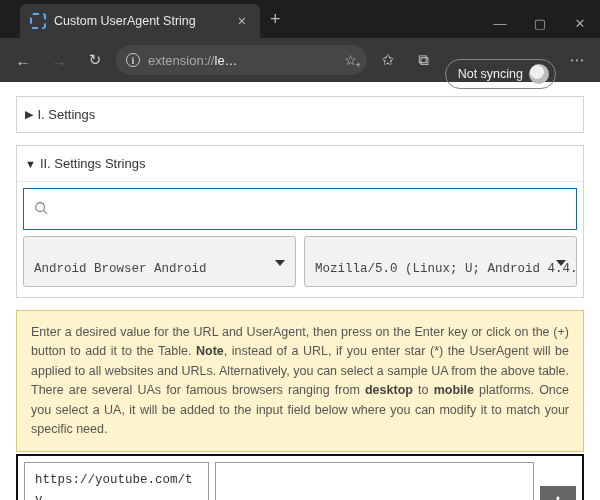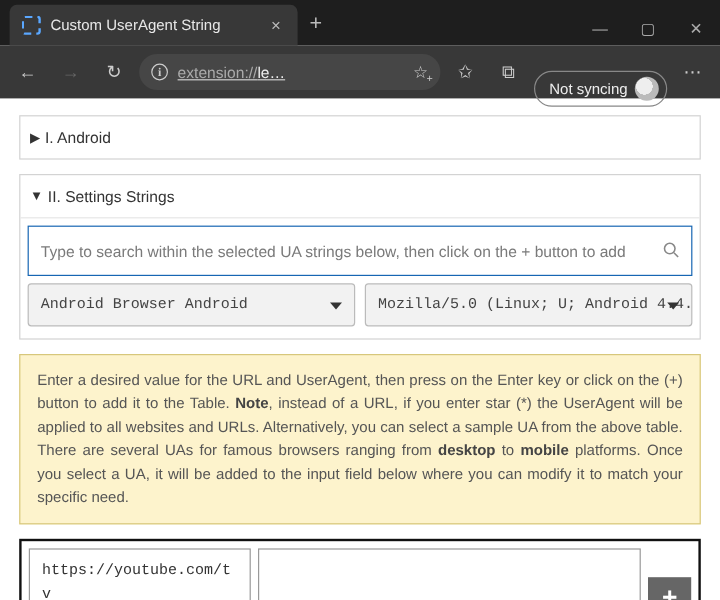--- a/index.html
+++ b/index.html
@@ -1,51 +1,51 @@
 <!DOCTYPE html>
 <html><head>
 <meta charset="utf-8">
 <style>
   * { box-sizing: border-box; margin: 0; padding: 0; }
   body { font-family: Arial, sans-serif; font-size: 13px; background: #fff; width: 600px; height: 500px; overflow: hidden; }
   
-  .titlebar { background: #1e1e1e; height: 38px; display: flex; align-items: flex-end; padding-left: 8px; }
+  .titlebar { background: #1e1e1e; height: 38px; display: flex; align-items: flex-end; padding-left: 20px; }
   .tab { background: #383838; color: #e8e8e8; display: flex; align-items: center; gap: 8px; padding: 0 10px; height: 34px; border-radius: 6px 6px 0 0; min-width: 240px; }
   .tab .favicon { width: 16px; height: 16px; border: 2px dashed #5aa7ff; border-radius: 3px; }
   .tab-title { flex: 1; font-size: 12.5px; }
   .tab-close { color: #bbb; font-size: 14px; padding: 0 4px; }
   .newtab { color: #bbb; font-size: 18px; margin-left: 10px; margin-bottom: 8px; }
   .wincontrols { margin-left: auto; display: flex; }
   .wincontrols div { width: 40px; height: 30px; display: flex; align-items: center; justify-content: center; color: #aaa; font-size: 13px; }
   
   .toolbar { background: #383838; height: 44px; display: flex; align-items: center; padding: 0 8px; gap: 6px; color: #ccc; }
   .tbtn { width: 30px; height: 30px; display: flex; align-items: center; justify-content: center; font-size: 15px; border-radius: 4px; }
   .tbtn.disabled { color: #666; }
   .urlbar { flex: 1; background: #464646; border-radius: 16px; height: 30px; display: flex; align-items: center; padding: 0 10px; gap: 8px; color: #ccc; font-size: 13px; overflow: hidden; }
   .urlbar .info { width:14px; height:14px; border:1.4px solid #ccc; border-radius:50%; display:flex; align-items:center; justify-content:center; font-size:10px; font-family: serif; font-weight:bold; }
-  .urlbar .urltext { white-space: nowrap; text-decoration: underline; }
+  .urlbar .urltext { white-space: nowrap; }
   .urlbar .starplus { margin-left: auto; position:relative; font-size:14px; }
   .syncbtn { display:flex; align-items:center; gap:6px; border:1px solid #888; border-radius:16px; padding: 4px 6px 4px 12px; font-size:12.5px; color:#eee;margin-top:27px; }
   .avatar { width:20px; height:20px; border-radius:50%; background: radial-gradient(circle at 40% 40%, #eee 0 40%, #bbb 41% 100%); }
   
   .content { padding: 14px 16px 0 16px; }
   .panel { border: 1px solid #d3d3d3; margin-bottom: 12px; }
   .panel-head { padding: 10px 8px; font-size: 13px; color: #333; display: flex; align-items: center; gap: 4px; cursor: pointer; }
   .panel-head .tri { font-size: 11px; }
   
   .searchbox { border: 1.5px solid #1766b3; display:flex; align-items:center; padding: 0 10px; height: 42px; margin: 6px; }
   .searchbox input { flex:1; border:none; outline:none; font-size:13px; color:#444; }
   .searchbox input::placeholder { color:#7a7a7a; }
   .searchbox .mag { color:#888; font-size:14px; }
   
   .selectrow { display:flex; gap:8px; padding: 0 6px 10px 6px; }
-  .selbox { flex:1; background:#f2f2f2; border:1px solid #bbb; border-radius:3px; padding: 10px 28px 10px 10px; font-family: 'Courier New', monospace; font-size: 12.5px; color:#444; position:relative; white-space:nowrap; overflow:hidden; text-overflow: clip; }
+  .selbox { flex:1; background:#f2f2f2; border:1px solid #bbb; border-radius:3px; padding: 25px 28px 10px 10px; font-family: 'Courier New', monospace; font-size: 12.5px; color:#444; position:relative; white-space:nowrap; overflow:hidden; text-overflow: clip; }
   .selbox::after { content:''; position:absolute; right:10px; top:50%; margin-top:-2px; border-left:5px solid transparent; border-right:5px solid transparent; border-top:6px solid #333; }
   
-  .help { background:#fdf3cc; border:1px solid #d7c77b; padding: 12px 14px; color:#555; font-size:12.5px; text-align:justify; line-height:1.55; margin-bottom:12px; }
+  .help { background:#fdf3cc; border:1px solid #d7c77b; padding: 12px 14px; color:#555; font-size:12.5px; text-align:justify; line-height:1.55; margin-bottom:2px; }
   .help b { font-weight:bold; color:#444; }
   
   .inputblock { border:2px solid #111; padding: 6px; display:flex; gap:6px; align-items:stretch; }
   .col { display:flex; flex-direction:column; }
   .col.url { width: 185px; }
   .col.ua { flex:1; }
   .colhdr { font-family:'Courier New', monospace; font-size:10.5px; color:#444; text-align:center; padding: 2px 4px 6px 4px; text-transform:uppercase; line-height:1.3; }
   .txtarea { border:1px solid #999; resize: both; min-height:54px; padding:8px 10px; font-family:'Courier New', monospace; font-size:12.5px; color:#333; overflow:auto; line-height:1.55; }
   .addbtn { width:36px; background:#666; color:#fff; display:flex; align-items:center; justify-content:center; font-size:22px; font-weight:bold; margin-top: 24px; }
 </style>
@@ -82,31 +82,30 @@
     <span class="avatar"></span>
   </div>
   <div class="tbtn">⋯</div>
 </div>
 
 <div class="content">
 
   <div class="panel">
     <div class="panel-head">
       <span class="tri">▶</span>
-      <span>I. Android</span>
+      <span>I. Settings</span>
     </div>
   </div>
 
   <div class="panel">
     <div class="panel-head" style="border-bottom:1px solid #e6e6e6;">
       <span class="tri">▼</span>
       <span>II. Settings Strings</span>
     </div>
     <div class="searchbox">
-      <input placeholder="Type to search within the selected UA strings below, then click on the + button to add" style="">
       <span class="mag">
         <svg width="14" height="14" viewBox="0 0 16 16" fill="none" stroke="#888" stroke-width="1.5">
             <circle cx="7" cy="7" r="5"></circle>
             <line x1="11" y1="11" x2="15" y2="15"></line>
           </svg>
       </span>
     </div>
     <div class="selectrow">
       <div class="selbox">Android Browser Android</div>
       <div class="selbox">Mozilla/5.0 (Linux; U; Android 4.4.2; En</div>

